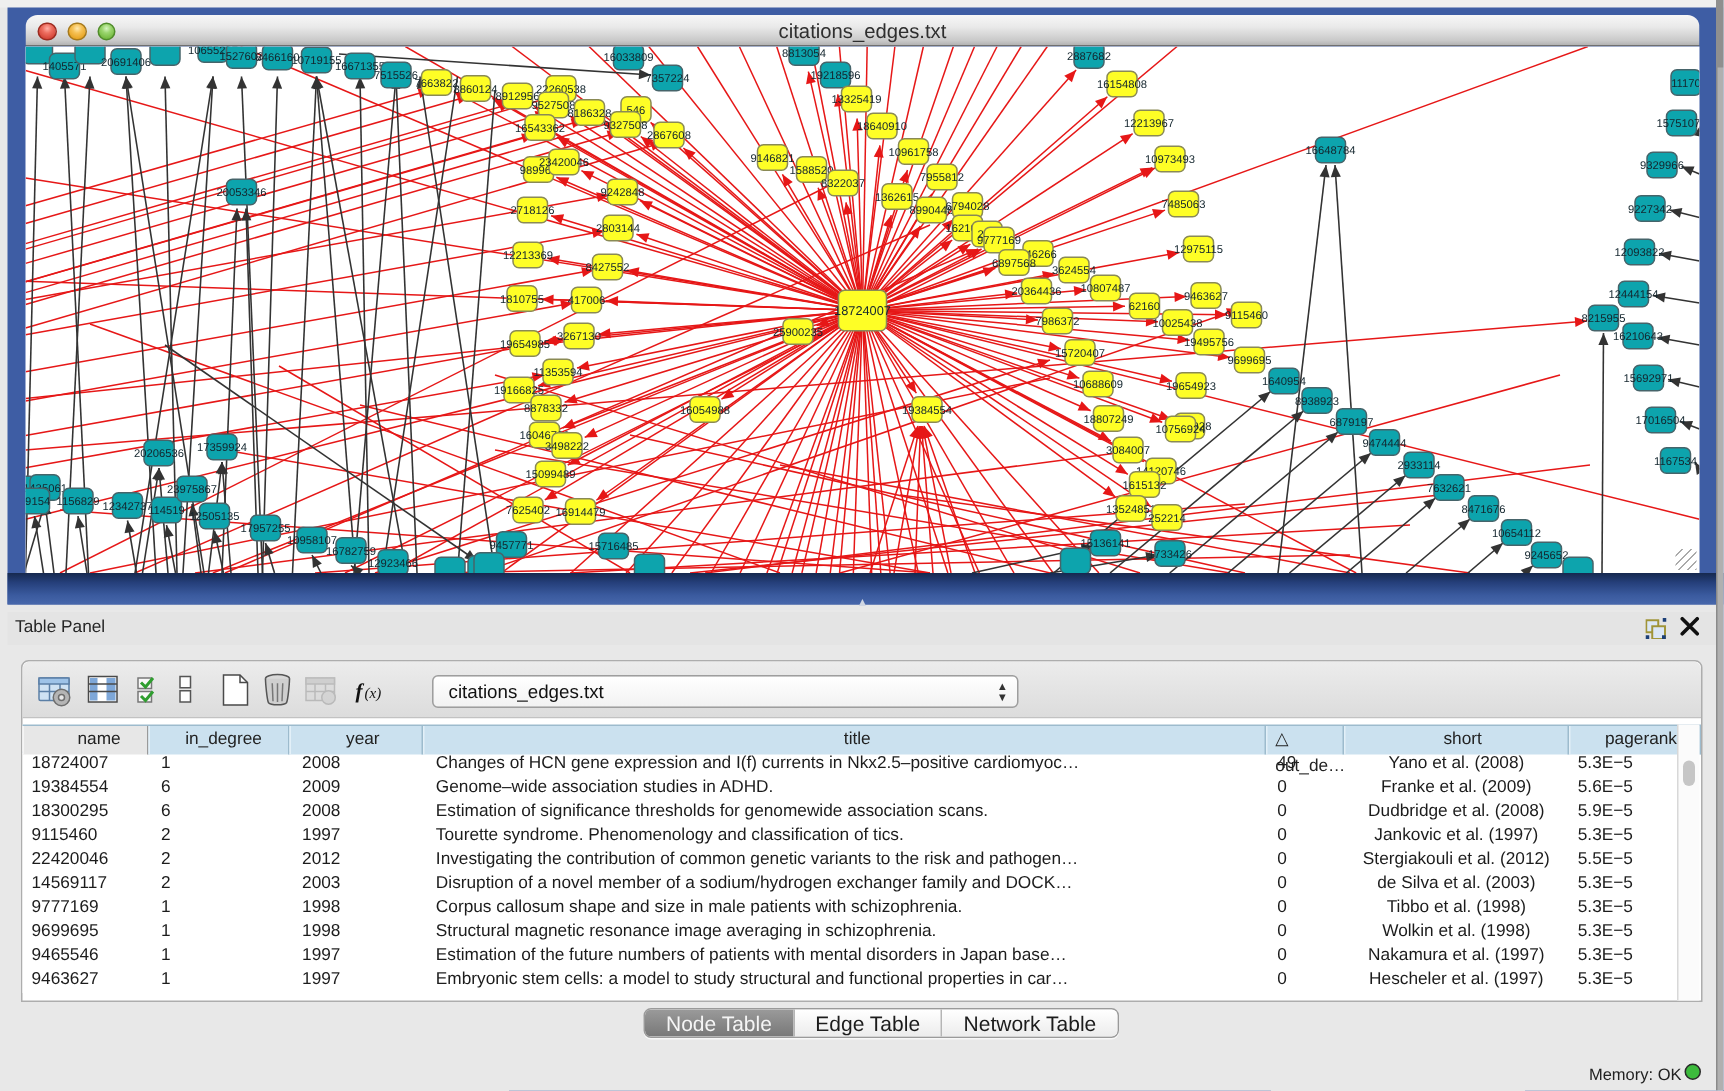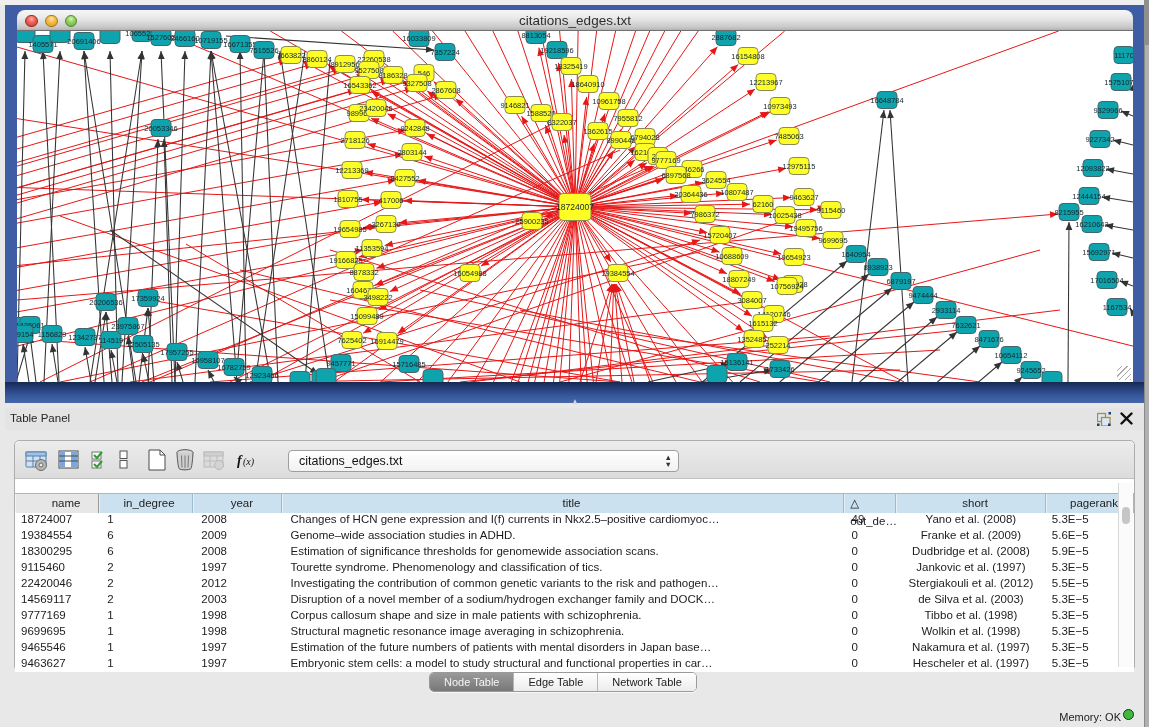--- a/index.html
+++ b/index.html
@@ -47,21 +47,21 @@
 #toolbar { position:absolute; left:0; top:0; width:100%; height:38px;
   background:linear-gradient(180deg,#ececec,#dcdcdc); border-bottom:1px solid #c2c2c2;
   border-radius:5px 5px 0 0; }
 .ticon { position:absolute; top:7px; }
 #combo { position:absolute; left:273px; top:9px; width:391px; height:22px;
   background:linear-gradient(180deg,#ffffff,#f2f2f2); border:1px solid #9e9e9e; border-radius:4px;
   font-size:12.5px; color:#111; line-height:20px; padding-left:10px; }
 #combo .ud { position:absolute; right:6px; top:2.5px; font-size:7.5px; color:#333; line-height:7.5px; }
 
 
-#tbl { position:absolute; left:0px; top:52px; width:1119px; font-size:11.5px; color:#1c1c1c; }
+#tbl { position:absolute; left:0px; top:42px; width:1119px; font-size:11.5px; color:#1c1c1c; }
 #thead { display:flex; height:19px; background:#ffffff; border-top:1px solid #9dbbcd; border-bottom:1px solid #9dbbcd; }
 #thead > div { background:#cbe1ef; }
 #thead > div { border-right:1px solid #9dbbcd; border-left:1px solid #e3f0f8; text-align:center;
   font-size:11.5px; color:#222; line-height:18px; height:19px; }
 .tr { display:flex; height:16px; line-height:15.5px; background:#fff; }
 .c0 { width:87px; padding-left:6px; }
 .c1 { width:97px; padding-left:8px; }
 .c2 { width:92px; padding-left:8px; }
 .c3 { width:582px; padding-left:8px; white-space:nowrap; overflow:hidden; }
 .c4 { width:52px; padding-left:6px; }
@@ -76,21 +76,21 @@
 #thead .c4 { text-align:left; padding-left:5px; }
 #thead .c5 { text-indent:8px; }
 #thead .c6 { text-indent:8px; }
 #vsb { position:absolute; right:1px; top:42px; width:15px; height:184px; background:#fbfbfb; border-left:1px solid #d8d8d8; }
 #vsb .thumb { position:absolute; left:3px; top:24px; width:8px; height:17px; border-radius:4px; background:#c6c6c6; }
 
 
 #tabs { position:absolute; left:429px; top:672px; height:20px; display:flex;
   border:1px solid #9a9a9a; border-radius:5px; overflow:hidden; background:#fff;
   box-shadow:0 1px 0 rgba(255,255,255,.7); }
-#tabs .tab { font-size:11px; padding:0 14px; line-height:19px; color:#1c1c1c;
+#tabs .tab { font-size:14px; padding:0 14px; line-height:19px; color:#1c1c1c;
   background:linear-gradient(180deg,#ffffff,#ececec); border-right:1px solid #b5b5b5; }
 #tabs .sel { background:linear-gradient(180deg,#9a9a9a,#787878); color:#f5f5f5; }
 #tabs .tab:last-child { border-right:none; }
 
 
 #status { position:absolute; right:28px; top:711px; font-size:11px; color:#222; }
 #memdot { position:absolute; right:15px; top:709px; width:11px; height:11px; border-radius:50%;
   background:#3dbb3d; border:1.5px solid #2a2a2a; }
 </style></head>
 <body>

